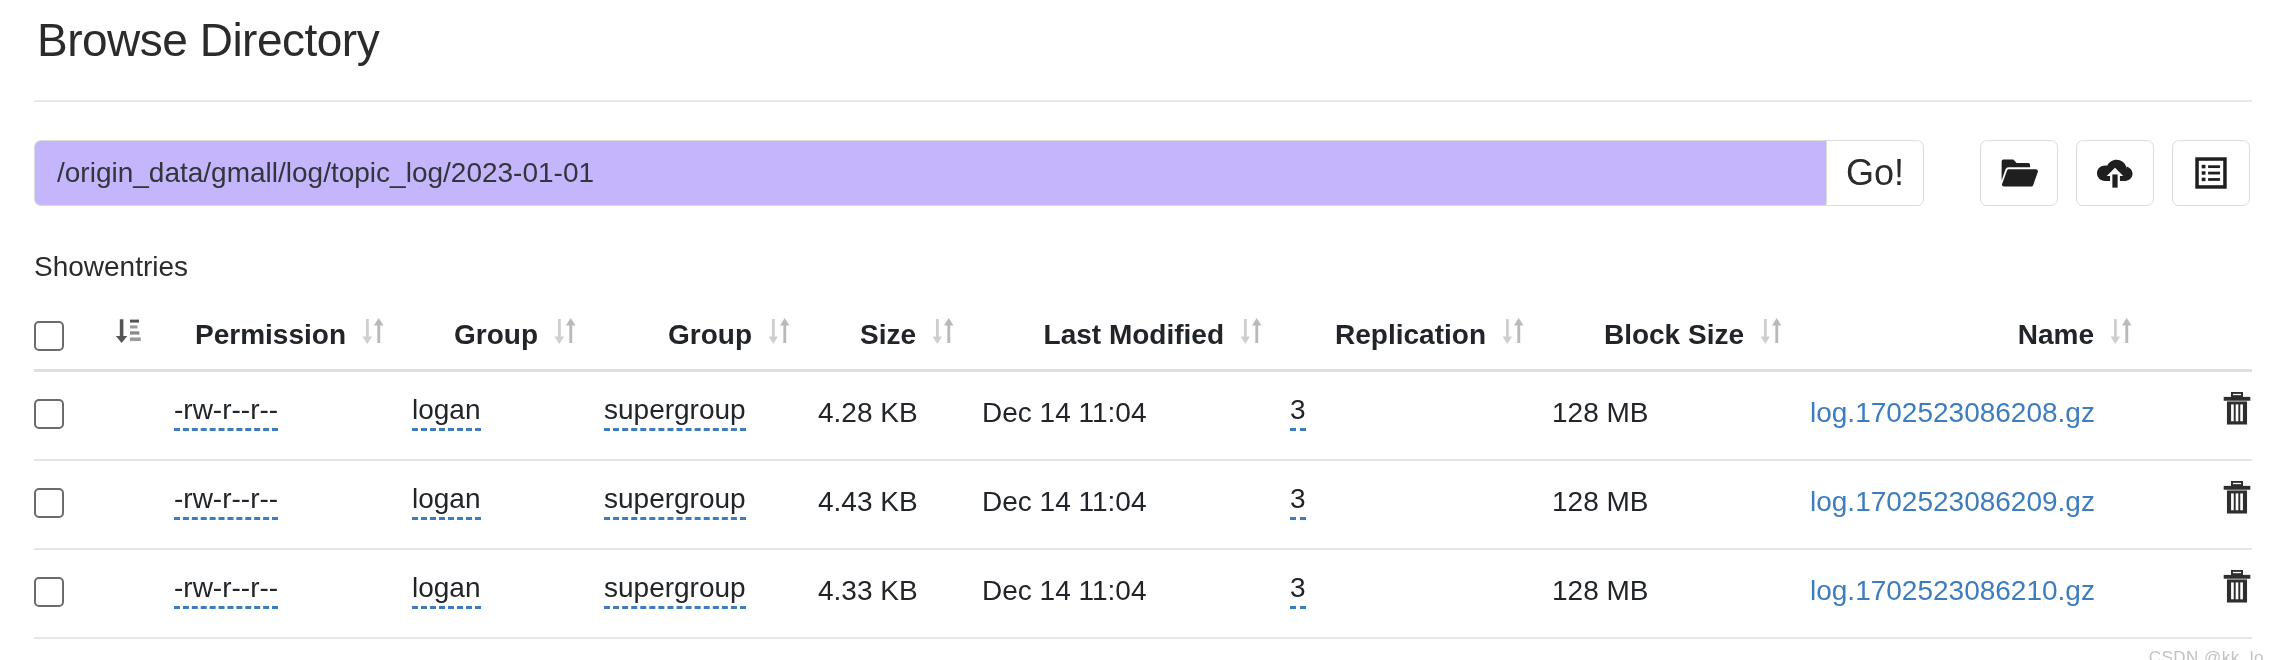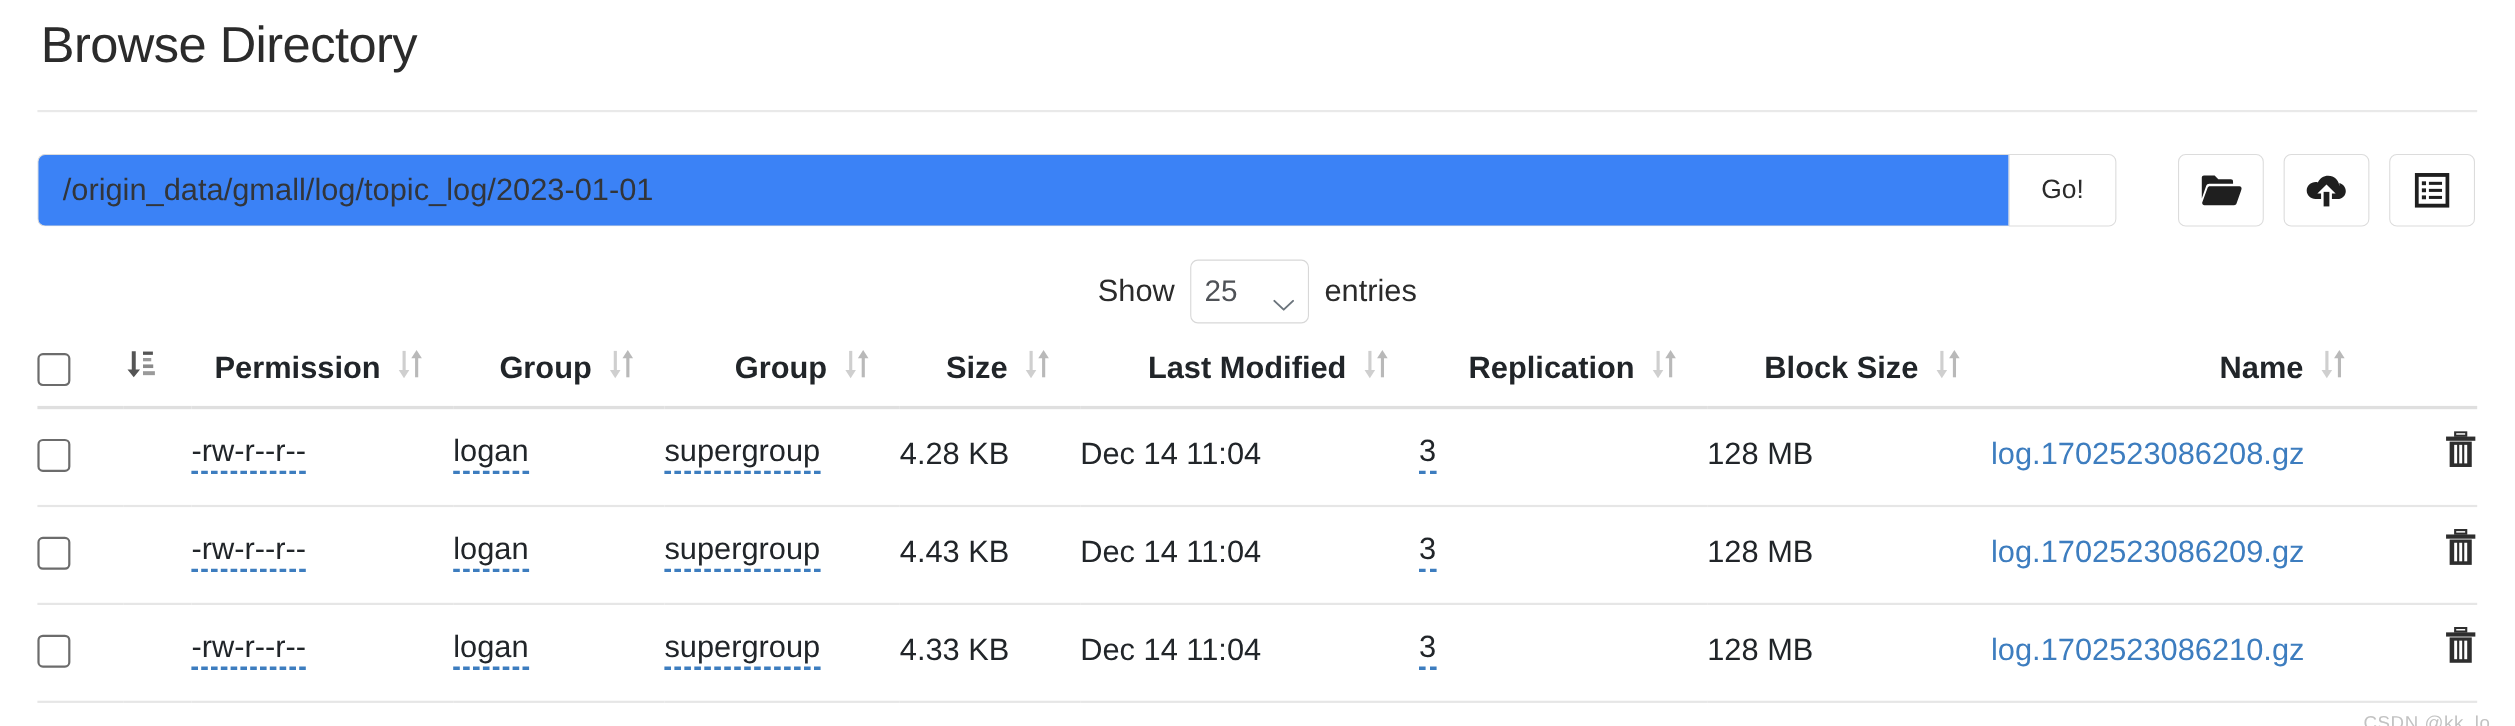--- a/index.html
+++ b/index.html
@@ -45,35 +45,35 @@
     flex: 0 0 1890px;
     width: 1890px;
     height: 66px;
   }
   .path-input {
     flex: 1 1 auto;
     height: 66px;
     border: 1px solid #dcdcdc;
     border-right: none;
     border-radius: 7px 0 0 7px;
-    background: #3b82f6;
+    background: #c4b5fd;
     font-family: "Liberation Sans", "DejaVu Sans", sans-serif;
     font-size: 28px;
     color: #32353a;
     padding: 0 22px;
     outline: none;
   }
   .go-btn {
     flex: 0 0 98px;
     height: 66px;
     border: 1px solid #dcdcdc;
     border-radius: 0 7px 7px 0;
     background: #fff;
     font-family: "Liberation Sans", "DejaVu Sans", sans-serif;
-    font-size: 24px;
+    font-size: 36px;
     color: #2b2b2b;
     cursor: pointer;
     padding: 0;
   }
   .icon-btn-group { display: flex; margin-left: 56px; gap: 18px; }
   .icon-btn {
     width: 78px; height: 66px;
     border: 1px solid #dcdcdc;
     border-radius: 7px;
     background: #fff;
@@ -82,21 +82,20 @@
   }
   .icon-btn svg { display: block; }
 
   
   .controls-row {
     display: flex;
     align-items: center;
     justify-content: flex-start;
     margin-top: 30px;
     height: 62px;
-    flex-direction: column;
   }
   .length-box { display: flex; align-items: center; font-size: 28px; color: #2b2b2b; }
   .length-box .lbl { white-space: pre; }
   .entries-select {
     position: relative;
     margin: 0 14px;
     width: 108px; height: 58px;
     border: 1px solid #d8d8d8;
     border-radius: 7px;
     background: #fff;
@@ -243,28 +242,20 @@
             <rect x="9.0" y="14.5" width="8.2" height="1.9" fill="#1f1f1f"></rect>
           </svg>
         </span>
       </button>
     </div>
   </div>
 
   <div class="controls-row">
     <div class="length-box">
       <span class="lbl">Show</span>
-      <div class="entries-select">
-        <span class="sel-val">25</span>
-        <span class="chev">
-          <svg width="20" height="12" viewBox="0 0 20 12" aria-hidden="true">
-            <path d="M1.5 1.5L10 9.5l8.5-8" fill="none" stroke="#6c757d" stroke-width="1.8" stroke-linecap="round" stroke-linejoin="round"></path>
-          </svg>
-        </span>
-      </div>
       <span class="lbl">entries</span>
     </div>
 
   </div>
 
   <table class="dt">
     <thead>
       <tr>
         <th class="col-check">
           <span class="cb"></span>

